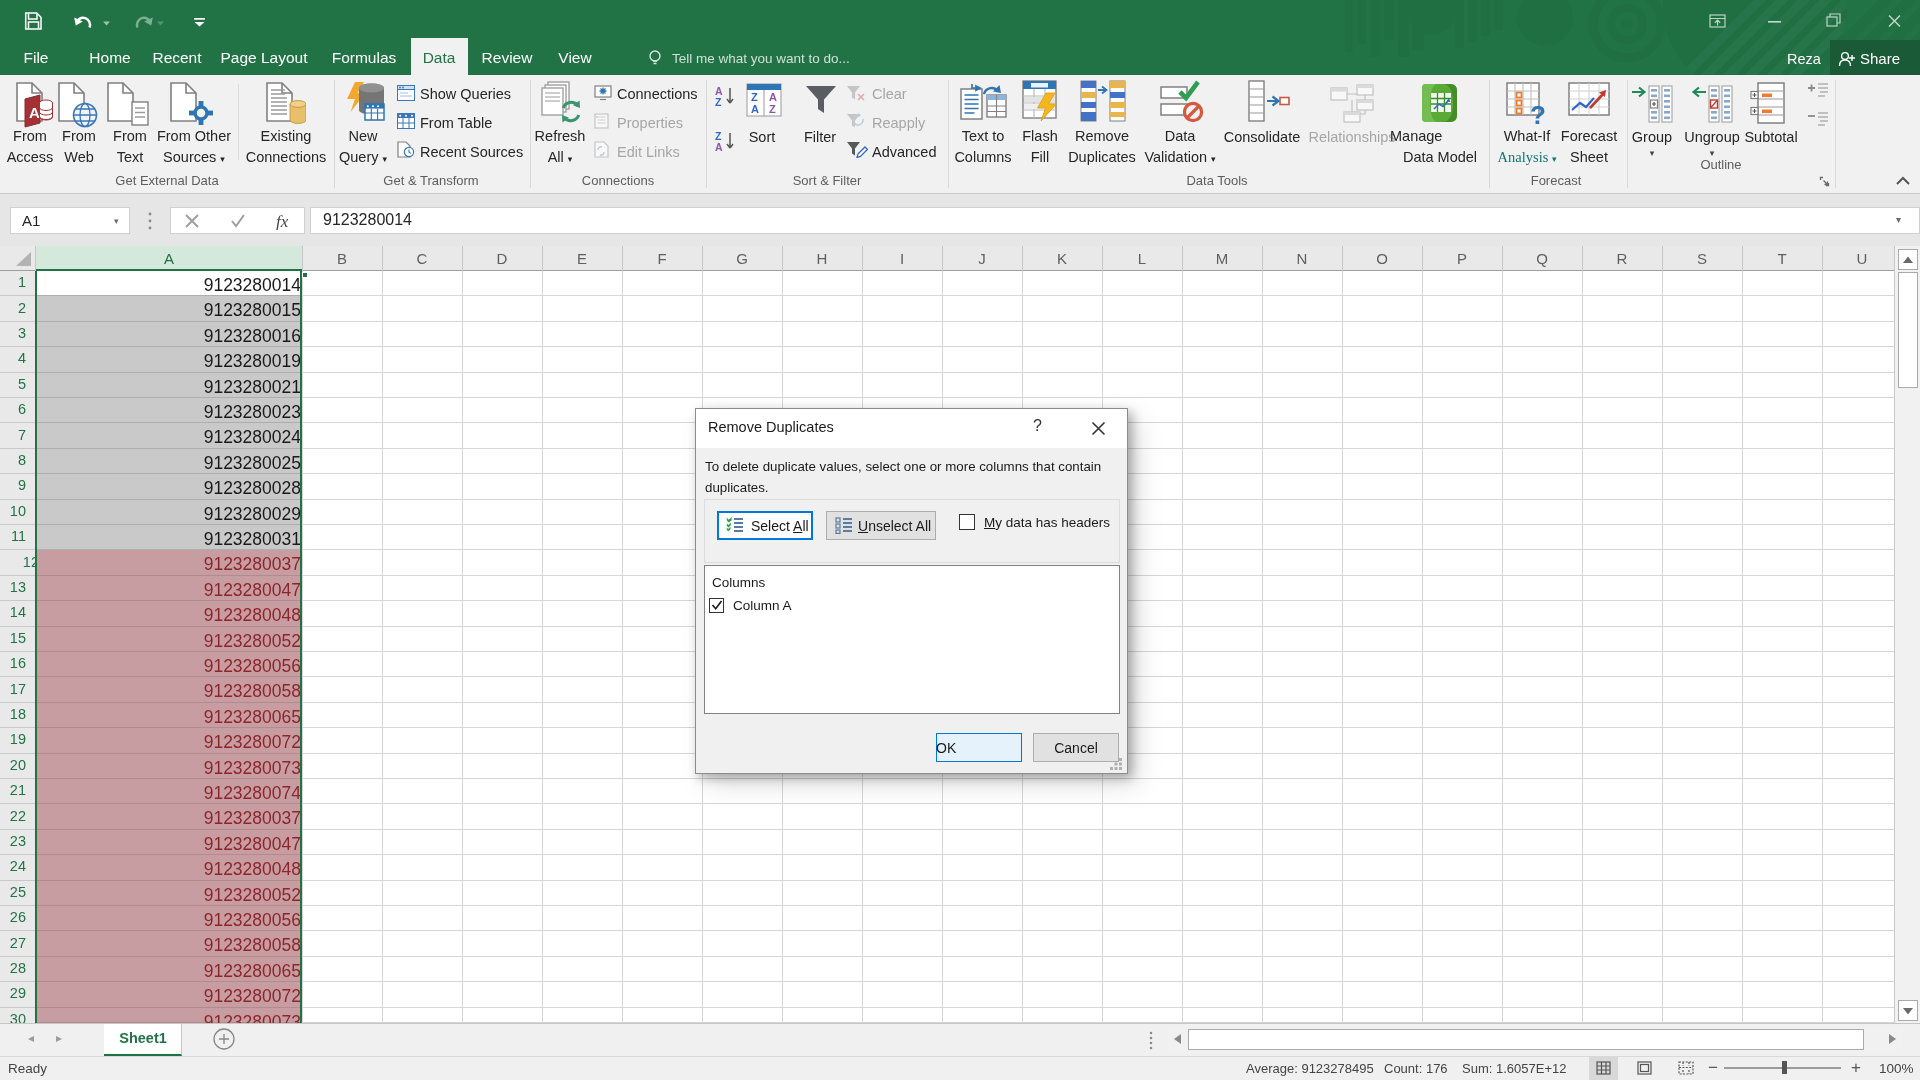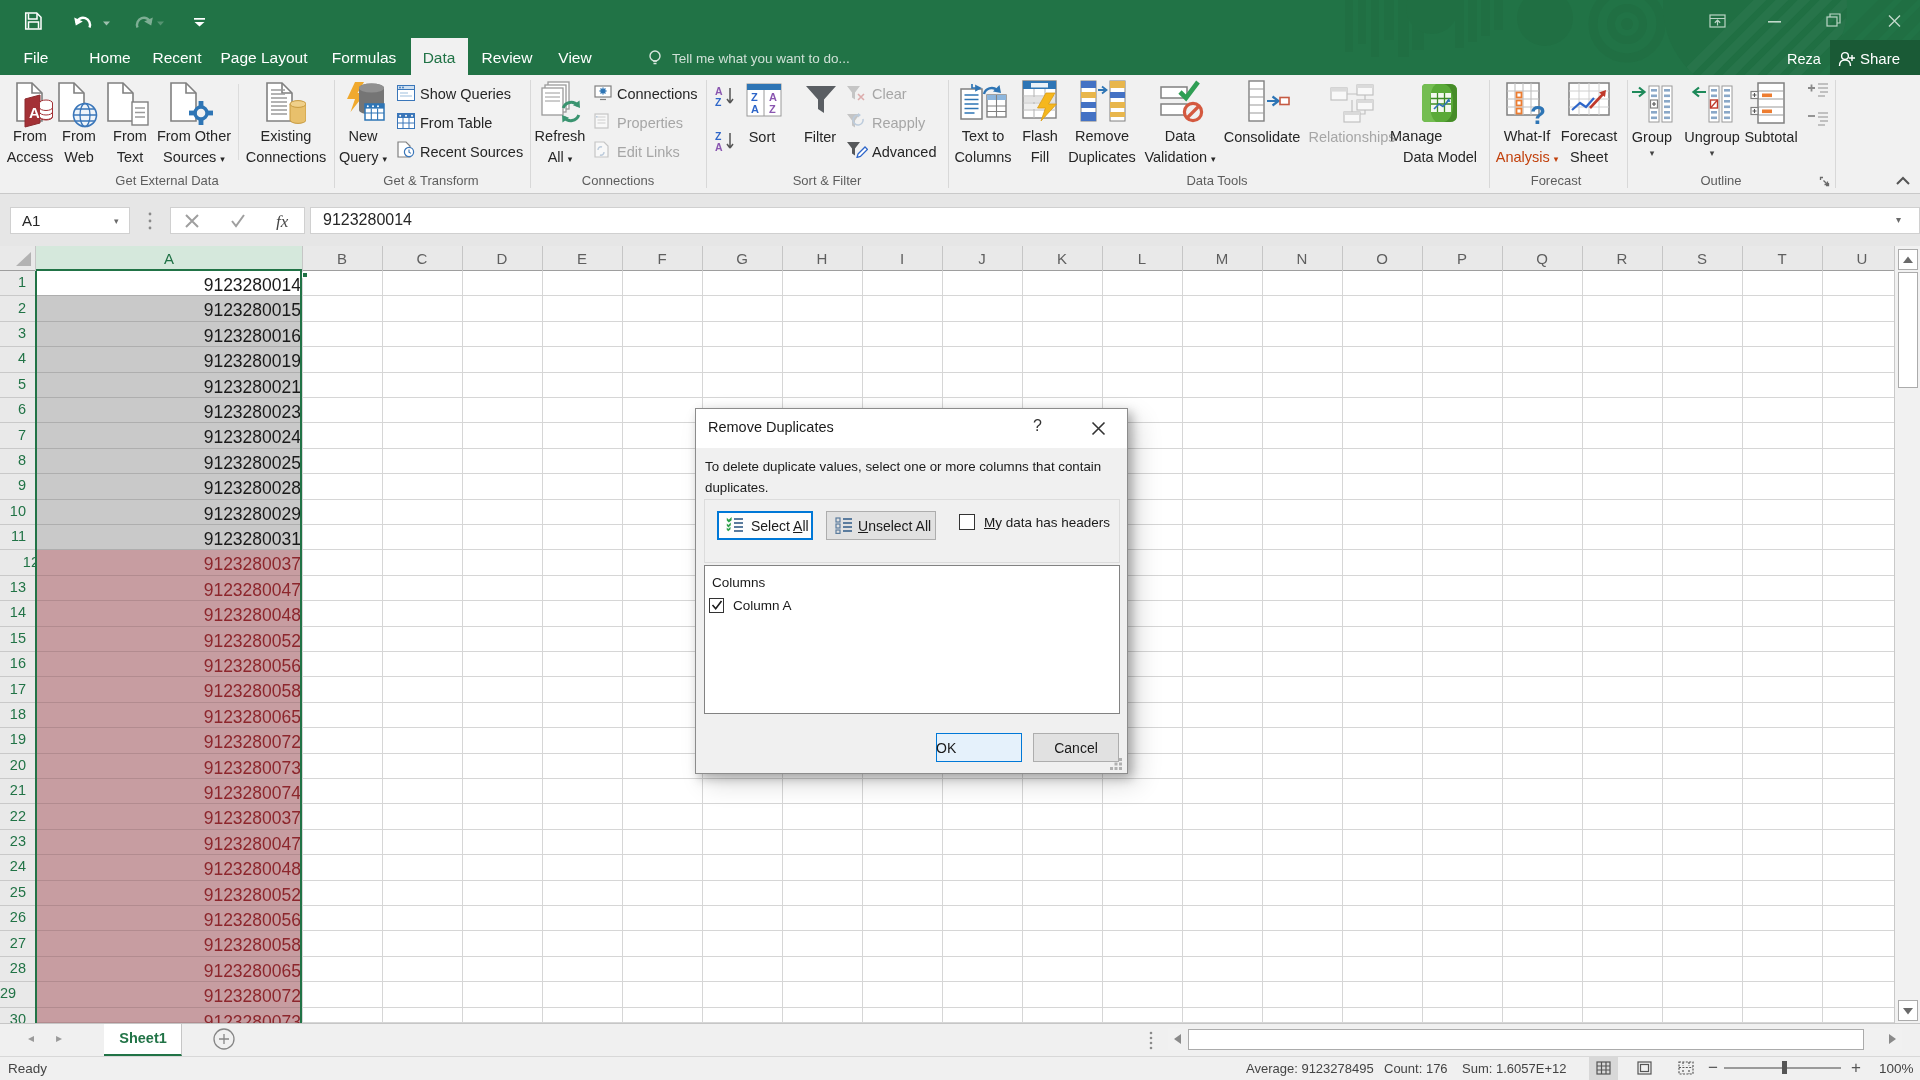--- a/index.html
+++ b/index.html
@@ -121,21 +121,21 @@
 <div class="ab" style="left:1489px;top:80px;width:1px;height:108px;background:#d8d8d8;"></div>
 <div class="ab" style="left:1627px;top:80px;width:1px;height:108px;background:#d8d8d8;"></div>
 <div class="ab" style="left:1835px;top:80px;width:1px;height:108px;background:#d8d8d8;"></div>
 <div class="ab" style="left:238px;top:84px;width:1px;height:76px;background:#dcdcdc;"></div>
 <div class="tx" style="left:67px;top:173px;width:200px;text-align:center;color:#5d5d5d;font-size:13px;">Get External Data</div>
 <div class="tx" style="left:331px;top:173px;width:200px;text-align:center;color:#5d5d5d;font-size:13px;">Get &amp; Transform</div>
 <div class="tx" style="left:518px;top:173px;width:200px;text-align:center;color:#5d5d5d;font-size:13px;">Connections</div>
 <div class="tx" style="left:727px;top:173px;width:200px;text-align:center;color:#5d5d5d;font-size:13px;">Sort &amp; Filter</div>
 <div class="tx" style="left:1117px;top:173px;width:200px;text-align:center;color:#5d5d5d;font-size:13px;">Data Tools</div>
 <div class="tx" style="left:1456px;top:173px;width:200px;text-align:center;color:#5d5d5d;font-size:13px;">Forecast</div>
-<div class="tx" style="left:1621px;top:173px;width:200px;text-align:center;color:#5d5d5d;font-size:13px;">Outline</div>
+<div class="tx" style="left:1621px;top:157px;width:200px;text-align:center;color:#5d5d5d;font-size:13px;">Outline</div>
 <svg class="ab" style="left:1819px;top:176px;" width="11" height="11" viewBox="0 0 11 11">
     <g stroke="#6a6a6a" stroke-width="1.3" fill="none">
       <path d="M1.5 4 v-2.5 h2.5 M9.5 7 v2.5 h-2.5"></path>
       <path d="M4.5 4.5 l4 4 M8.5 5.5 v3 h-3"></path>
     </g>
   </svg>
 <svg class="ab" style="left:1894px;top:175px;" width="18" height="12" viewBox="0 0 18 12">
     <path d="M3 9 l6 -6 l6 6" stroke="#555" stroke-width="2" fill="none"></path>
   </svg>
 <svg class="ab" style="left:16px;top:82px;" width="38" height="46" viewBox="0 0 38 46">
@@ -425,21 +425,21 @@
     <rect x="1" y="1" width="32" height="32" fill="#fff" stroke="#808080" stroke-width="1.5"></rect>
     <path d="M9 1 v32 M17 1 v32 M25 1 v32 M1 9 h32 M1 17 h32 M1 25 h32" stroke="#c0c0c0" stroke-width="1.1"></path>
     <g fill="none" stroke="#ed7d31" stroke-width="1.8">
       <rect x="10.5" y="10.5" width="5" height="5"></rect>
       <rect x="10.5" y="18.5" width="5" height="5"></rect>
       <rect x="10.5" y="26.5" width="5" height="5"></rect>
     </g>
     <text x="24" y="42" font-size="26" font-weight="bold" fill="#2e75b5" font-family="Liberation Sans">?</text>
   </svg>
 <div class="tx" style="left:1487px;top:127.8px;width:80px;text-align:center;color:#262626;font-size:14.5px;">What-If</div>
-<div class="tx" style="left:1487px;top:148.5px;width:80px;text-align:center;color:#c2410c;font-size:14.5px;">Analysis <span style="font-size:9px;">▾</span></div>
+<div class="tx" style="left:1487px;top:148.5px;width:80px;text-align:center;color:#0f766e;font-size:14.5px;font-family:Liberation Serif, serif;">Analysis <span style="font-size:9px;">▾</span></div>
 <svg class="ab" style="left:1568px;top:82px;" width="44" height="44" viewBox="0 0 44 44">
     <rect x="1" y="1" width="40" height="32" fill="#fff" stroke="#808080" stroke-width="1.5"></rect>
     <path d="M11 1 v32 M21 1 v32 M31 1 v32 M1 9 h40 M1 17 h40 M1 25 h40" stroke="#d0d0d0" stroke-width="1"></path>
     <path d="M4 28 l8 -7 6 4 8 -9" stroke="#2e66c9" stroke-width="2.2" fill="none"></path>
     <path d="M22 26 l14 -15" stroke="#c0392b" stroke-width="2.6" fill="none"></path>
     <path d="M38 8 l-1 7 -6 -4.5 z" fill="#c0392b"></path>
   </svg>
 <div class="tx" style="left:1549px;top:127.8px;width:80px;text-align:center;color:#262626;font-size:14.5px;">Forecast</div>
 <div class="tx" style="left:1549px;top:148.5px;width:80px;text-align:center;color:#262626;font-size:14.5px;">Sheet</div>
 <svg class="ab" style="left:1630px;top:84px;" width="44" height="40" viewBox="0 0 44 40">
@@ -735,21 +735,21 @@
 <div class="tx" style="left:0;top:934.6px;width:26px;text-align:right;color:#217346;font-size:14.5px;">27</div>
 <div class="ab" style="left:0;top:955.8px;width:35px;height:1px;background:#c9c9c9;"></div>
 <div class="ab" style="left:302px;top:955.8px;width:1600px;height:1px;background:#d6d6d6;"></div>
 <div class="ab" style="left:37px;top:931.4px;width:263px;height:25.4px;background:#c79da1;border-bottom:1px solid #b28b8f;"></div>
 <div class="tx" style="left:37px;top:935.3px;width:264px;text-align:right;color:#8c262c;font-size:17.5px;">9123280058</div>
 <div class="tx" style="left:0;top:960.0px;width:26px;text-align:right;color:#217346;font-size:14.5px;">28</div>
 <div class="ab" style="left:0;top:981.2px;width:35px;height:1px;background:#c9c9c9;"></div>
 <div class="ab" style="left:302px;top:981.2px;width:1600px;height:1px;background:#d6d6d6;"></div>
 <div class="ab" style="left:37px;top:956.8px;width:263px;height:25.4px;background:#c79da1;border-bottom:1px solid #b28b8f;"></div>
 <div class="tx" style="left:37px;top:960.7px;width:264px;text-align:right;color:#8c262c;font-size:17.5px;">9123280065</div>
-<div class="tx" style="left:0;top:985.4px;width:26px;color:#217346;font-size:14.5px;">29</div>
+<div class="tx" style="left:0;top:985.4px;width:26px;text-align:right;color:#217346;font-size:14.5px;">29</div>
 <div class="ab" style="left:0;top:1006.6px;width:35px;height:1px;background:#c9c9c9;"></div>
 <div class="ab" style="left:302px;top:1006.6px;width:1600px;height:1px;background:#d6d6d6;"></div>
 <div class="ab" style="left:37px;top:982.2px;width:263px;height:25.4px;background:#c79da1;border-bottom:1px solid #b28b8f;"></div>
 <div class="tx" style="left:37px;top:986.1px;width:264px;text-align:right;color:#8c262c;font-size:17.5px;">9123280072</div>
 <div class="tx" style="left:0;top:1010.8px;width:26px;text-align:right;color:#217346;font-size:14.5px;">30</div>
 <div class="ab" style="left:302px;top:1022.4px;width:1600px;height:1px;background:#d6d6d6;"></div>
 <div class="ab" style="left:37px;top:1007.6px;width:263px;height:15.8px;background:#c79da1;border-bottom:1px solid #b28b8f;"></div>
 <div class="tx" style="left:37px;top:1011.5px;width:264px;text-align:right;color:#8c262c;font-size:17.5px;">9123280073</div>
 <div class="ab" style="left:35px;top:271px;width:2px;height:752px;background:#217346;"></div>
 <div class="ab" style="left:300px;top:271px;width:2px;height:752px;background:#217346;"></div>

